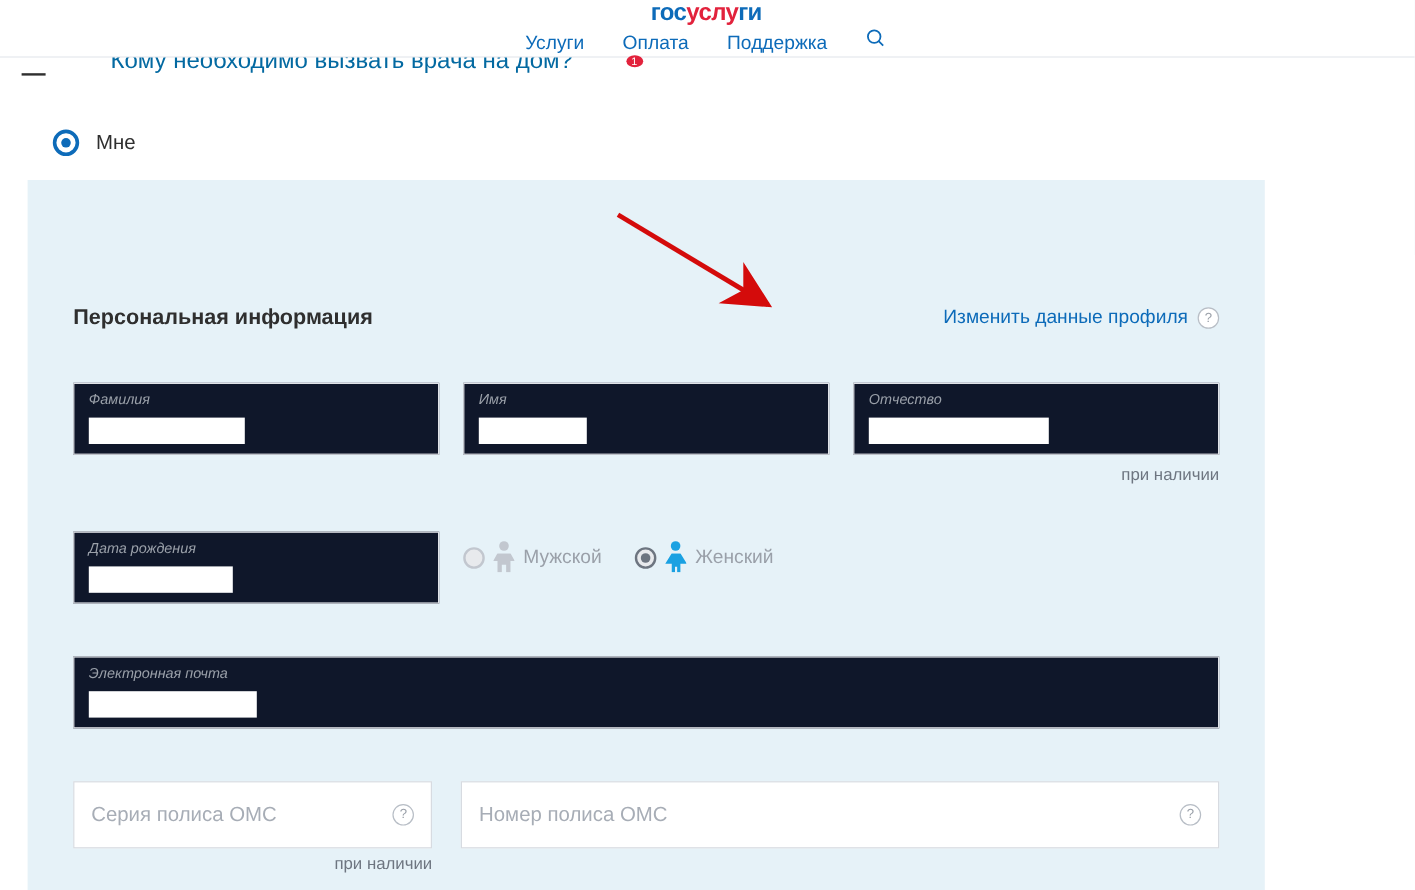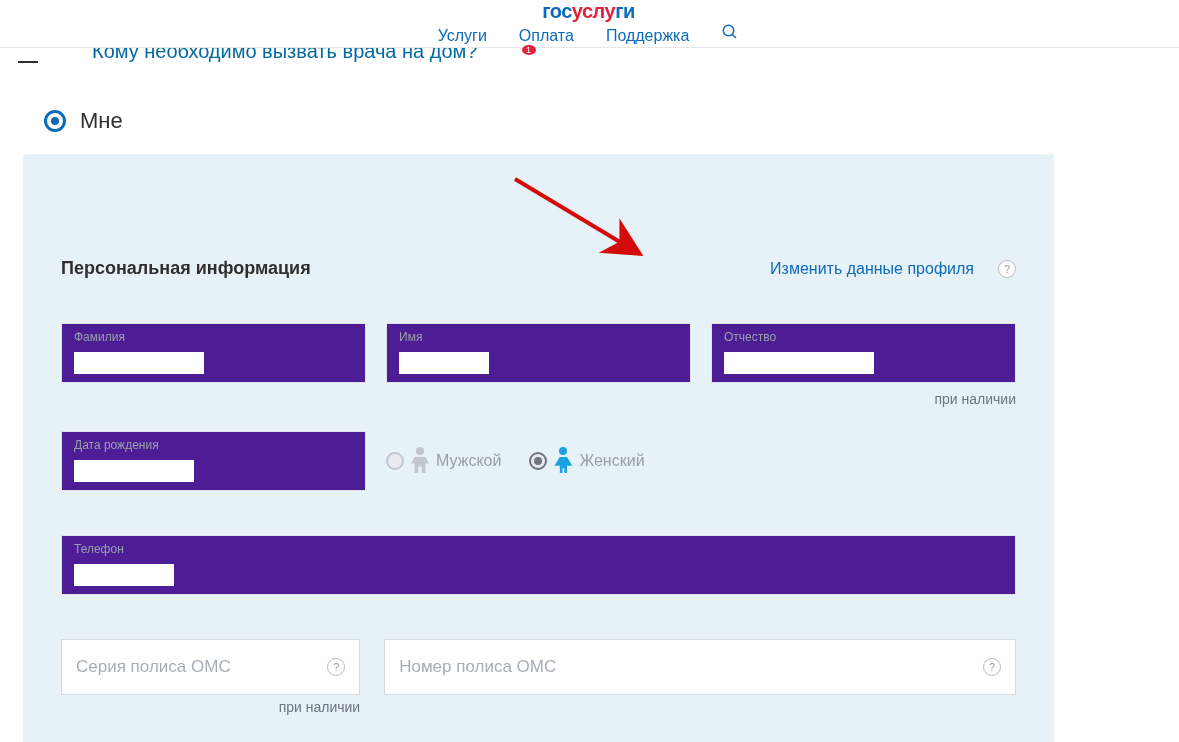--- a/index.html
+++ b/index.html
@@ -71,60 +71,61 @@
   }
   .radio-outer {
     width: 22px; height:22px;
     border: 3px solid #0d6bb9;
     border-radius: 50%;
     display:flex; align-items:center; justify-content:center;
   }
   .radio-outer.selected .radio-inner {
     width: 8px; height:8px; background:#0d6bb9; border-radius:50%;
   }
-  .radio-label { font-size: 22px; color:#2f2f2f; }
+  .radio-label { font-size: 17px; color:#2f2f2f; }
 
   .panel {
     background: #e6f2f8;
     margin: 0 125px 0 23px;
     padding: 104px 38px 60px 38px;
     min-height: 590px;
   }
 
   .section-head {
     display:flex;
     justify-content: space-between;
     align-items: center;
     margin-bottom: 44px;
   }
   .section-head h2 {
     font-size: 18px;
     font-weight: bold;
     color: #2f2f2f;
   }
   .edit-link {
-    display:flex; align-items:center; gap:24px;
+    display:flex; align-items:center; gap:8px;
   }
   .edit-link a { color:#0d6bb9; text-decoration:none; font-size:16px; }
   .help {
     width:18px; height:18px; border:1px solid #b8bec6; border-radius:50%;
     display:flex; align-items:center; justify-content:center;
     font-size:11px; color:#9aa0a9; background:#fff;
   }
 
   .row3 { display:flex; gap:20px; margin-bottom: 8px; }
   .col { flex:1; position:relative; }
   .hint-right { text-align:right; font-size:14px; color:#6d7580; margin-top:4px; margin-bottom: 24px;}
 
   .field {
-    background:#4c1d95;
+    background:#0f172a;
     border:1px solid #e0e3e8;
     height:60px;
     padding:6px 12px 6px 12px;
     position:relative;
+    font-style:italic;
   }
   .field .flabel{
     font-size:12px;
     color:#9aa0a9;
   }
   .field .fval-blank{
     position:absolute;
     background:#fff;
     height:22px;
   }
@@ -156,21 +157,21 @@
   .person-ico-m::before{ background:#c2c7cf;}
   .person-ico-f::before{ background:#1aa1e2;}
   .person-ico-m::after, .person-ico-f::after{
     content:""; position:absolute; top:10px; left:0;
     width:18px; height:16px;
   }
   .person-ico-m::after{ background:#c2c7cf; clip-path: polygon(20% 0,80% 0,100% 40%,80% 40%,80% 100%,60% 100%,60% 60%,40% 60%,40% 100%,20% 100%,20% 40%,0 40%);}
   .person-ico-f::after{ background:#1aa1e2; clip-path: polygon(30% 0,70% 0,100% 55%,70% 55%,70% 100%,55% 100%,55% 70%,45% 70%,45% 100%,30% 100%,30% 55%,0 55%);}
 
   .row-dob-gen { display:flex; gap:20px; margin-bottom:44px; align-items:center;}
-  .row-dob-gen .col-dob { width: calc((100% - 40px)/3); }
+  .row-dob-gen .col-dob { width: calc((100% - 40px)/3); margin-top: 16px; }
   .row-dob-gen .col-gen { flex:1; }
 
   .row-contacts { display:flex; gap:20px; margin-bottom:44px; }
   .row-contacts .col { flex:1; }
 
   .row-oms { display:flex; gap:24px; }
   .oms-field {
     background:#fff;
     border:1px solid #d7dbe1;
     height:56px;
@@ -274,22 +275,22 @@
           <div class="person-ico-f"></div>
           <span>Женский</span>
         </div>
       </div>
     </div>
   </div>
 
   <div class="row-contacts">
     <div class="col">
       <div class="field">
-        <div class="flabel">Телефон</div>
-        <div class="fval-blank blank-w6"></div>
+        <div class="flabel">Электронная почта</div>
+        <div class="fval-blank blank-w5"></div>
       </div>
     </div>
   </div>
 
   <div class="row-oms">
     <div class="col-oms-s">
       <div class="oms-field">
         <span class="ph">Серия полиса ОМС</span>
         <div class="help">?</div>
       </div>

